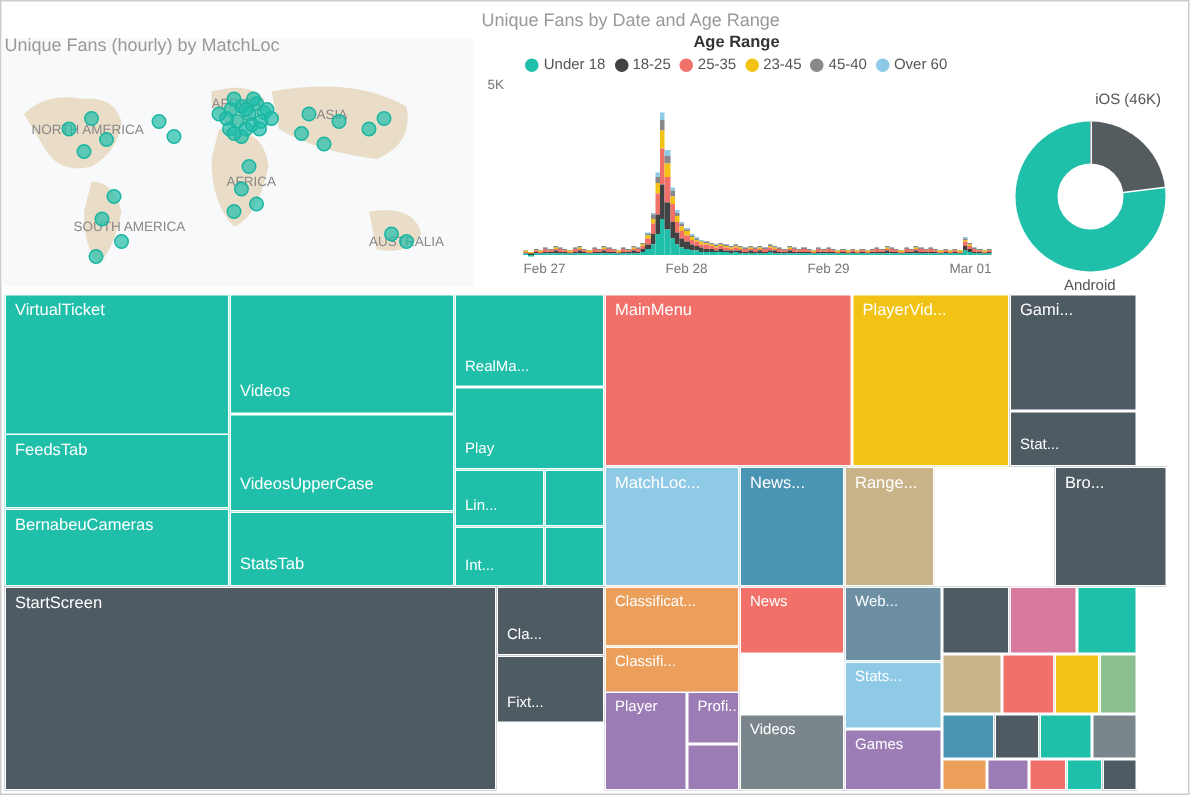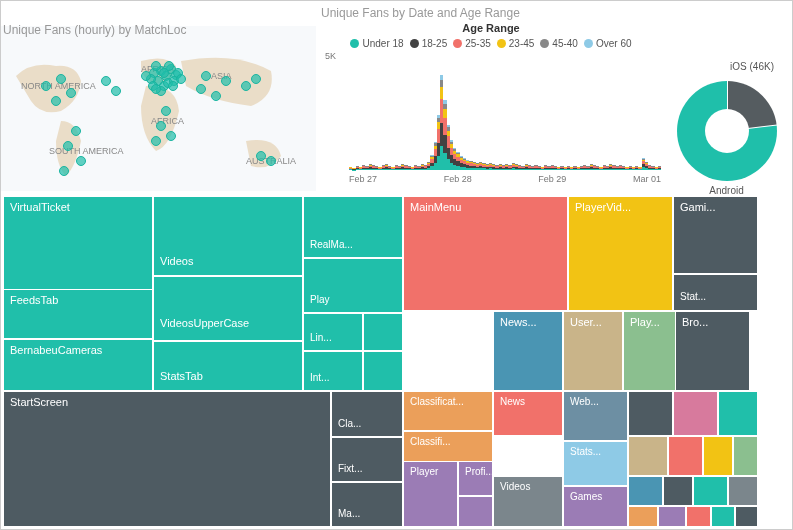--- a/index.html
+++ b/index.html
@@ -941,31 +941,30 @@
   <div class="node teal small" style="left:300px;top:0;width:100px;height:62px;padding-top:42px">RealMa...</div>
   <div class="node teal small" style="left:300px;top:62px;width:100px;height:55px;padding-top:35px">Play</div>
   <div class="node teal small" style="left:300px;top:117px;width:60px;height:38px;padding-top:18px">Lin...</div>
   <div class="node teal small" style="left:360px;top:117px;width:40px;height:38px"></div>
   <div class="node teal small" style="left:300px;top:155px;width:60px;height:40px;padding-top:20px">Int...</div>
   <div class="node teal small" style="left:360px;top:155px;width:40px;height:40px"></div>
 
   <div class="node dark" style="left:0;top:195px;width:328px;height:136px">StartScreen</div>
   <div class="node dark small" style="left:328px;top:195px;width:72px;height:46px;padding-top:26px">Cla...</div>
   <div class="node dark small" style="left:328px;top:241px;width:72px;height:45px;padding-top:25px">Fixt...</div>
-  <div class="node dark small" style="left:328px;top:286px;width:72px;height:45px;padding-top:25px">Ma...</div>
 
   <div class="node coral" style="left:400px;top:0;width:165px;height:115px">MainMenu</div>
   <div class="node yellow" style="left:565px;top:0;width:105px;height:115px">PlayerVid...</div>
   <div class="node dark" style="left:670px;top:0;width:85px;height:78px">Gami...</div>
   <div class="node dark small" style="left:670px;top:78px;width:85px;height:37px;padding-top:16px">Stat...</div>
 
+  <div class="node ltblue" style="left:400px;top:115px;width:90px;height:80px">MatchLoc...</div>
   <div class="node blue" style="left:490px;top:115px;width:70px;height:80px">News...</div>
-  <div class="node tan" style="left:560px;top:115px;width:60px;height:80px">User...</div>
-  <div class="node green" style="left:620px;top:115px;width:60px;height:80px">Play...</div>
-  <div class="node dark" style="left:672px;top:115px;width:75px;height:80px">Bro...</div>
+  <div class="node tan" style="left:560px;top:115px;width:60px;height:80px">Range...</div>
+  <div class="node dark" style="left:700px;top:115px;width:75px;height:80px">Bro...</div>
 
   <div class="node orange small" style="left:400px;top:195px;width:90px;height:40px">Classificat...</div>
   <div class="node orange small" style="left:400px;top:235px;width:90px;height:40px">Classifi...</div>
   <div class="node purple small" style="left:400px;top:265px;width:55px;height:66px">Player</div>
   <div class="node purple small" style="left:455px;top:265px;width:35px;height:35px">Profi...</div>
   <div class="node purple small" style="left:455px;top:300px;width:35px;height:31px"></div>
 
   <div class="node coral small" style="left:490px;top:195px;width:70px;height:45px">News</div>
   <div class="node gray small" style="left:490px;top:280px;width:70px;height:51px">Videos</div>
 

